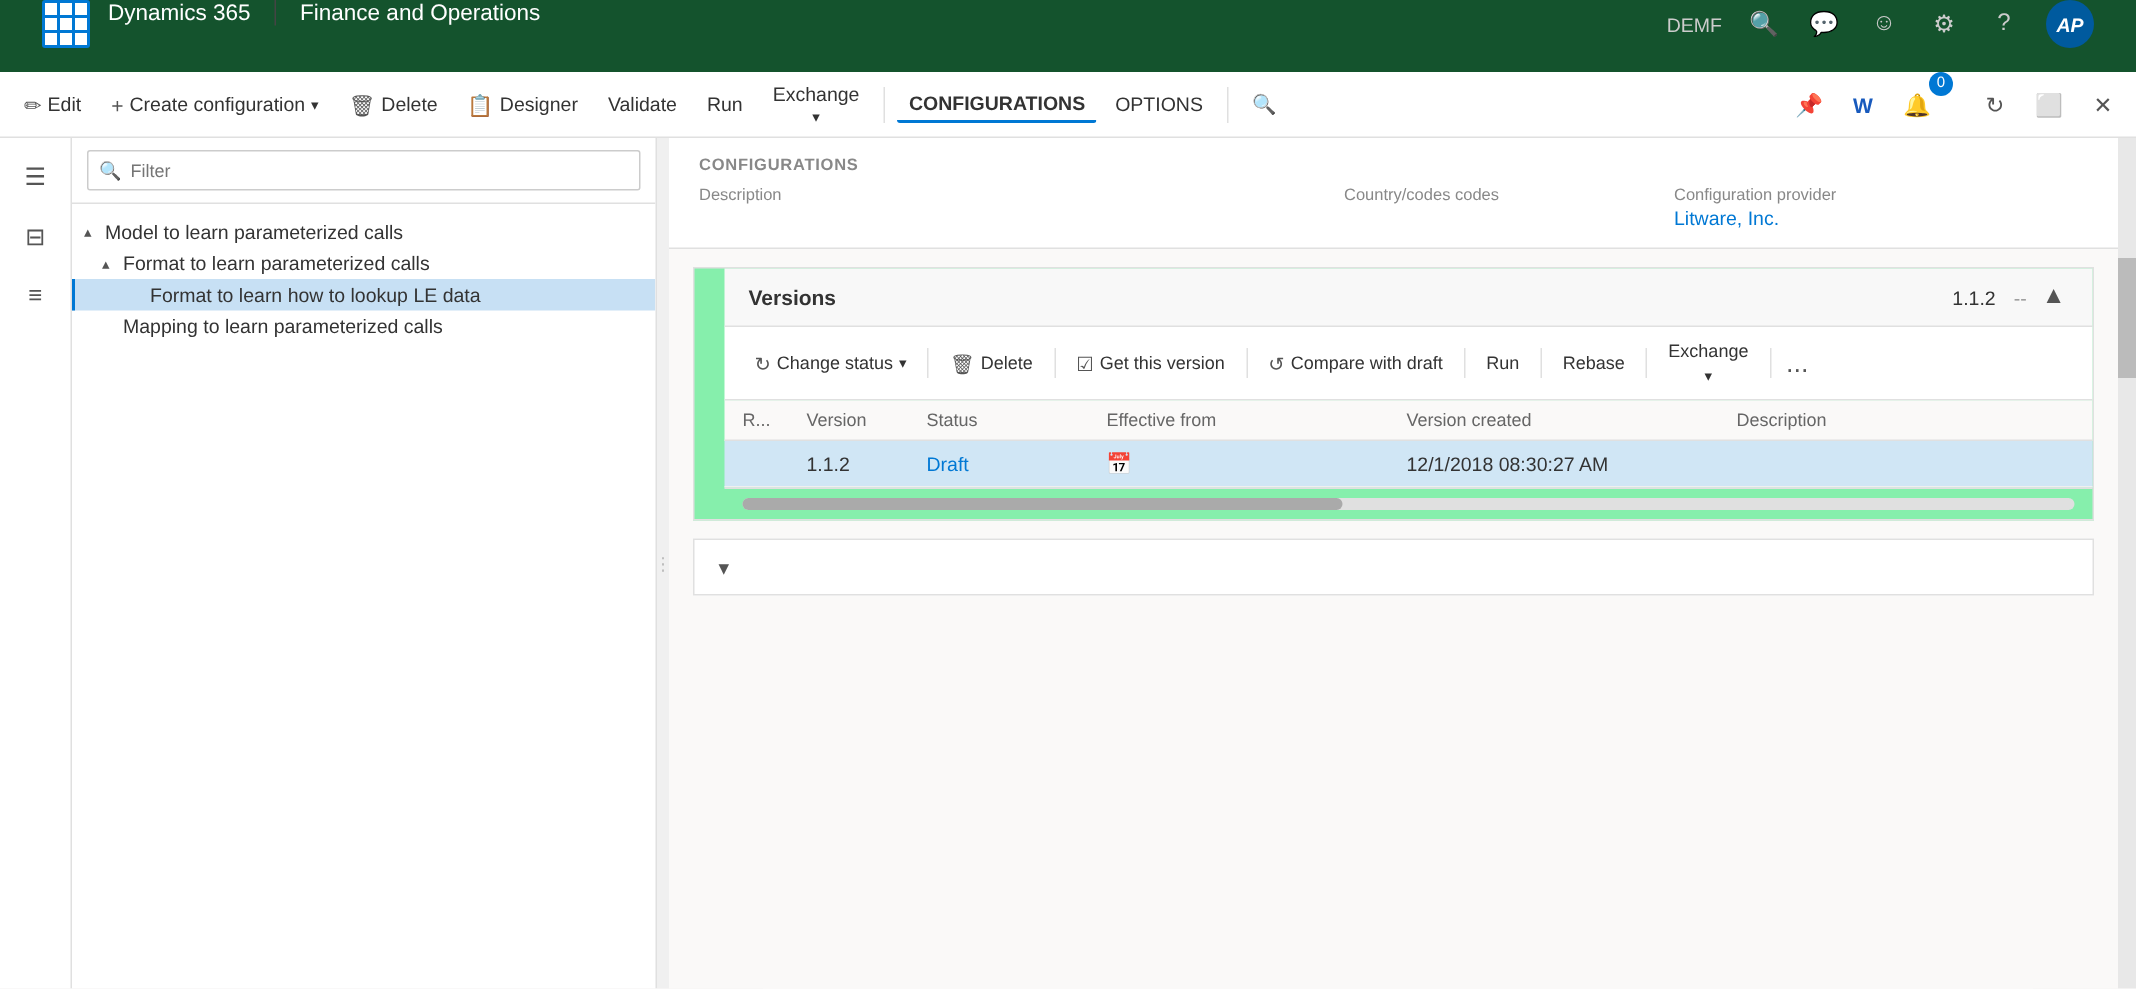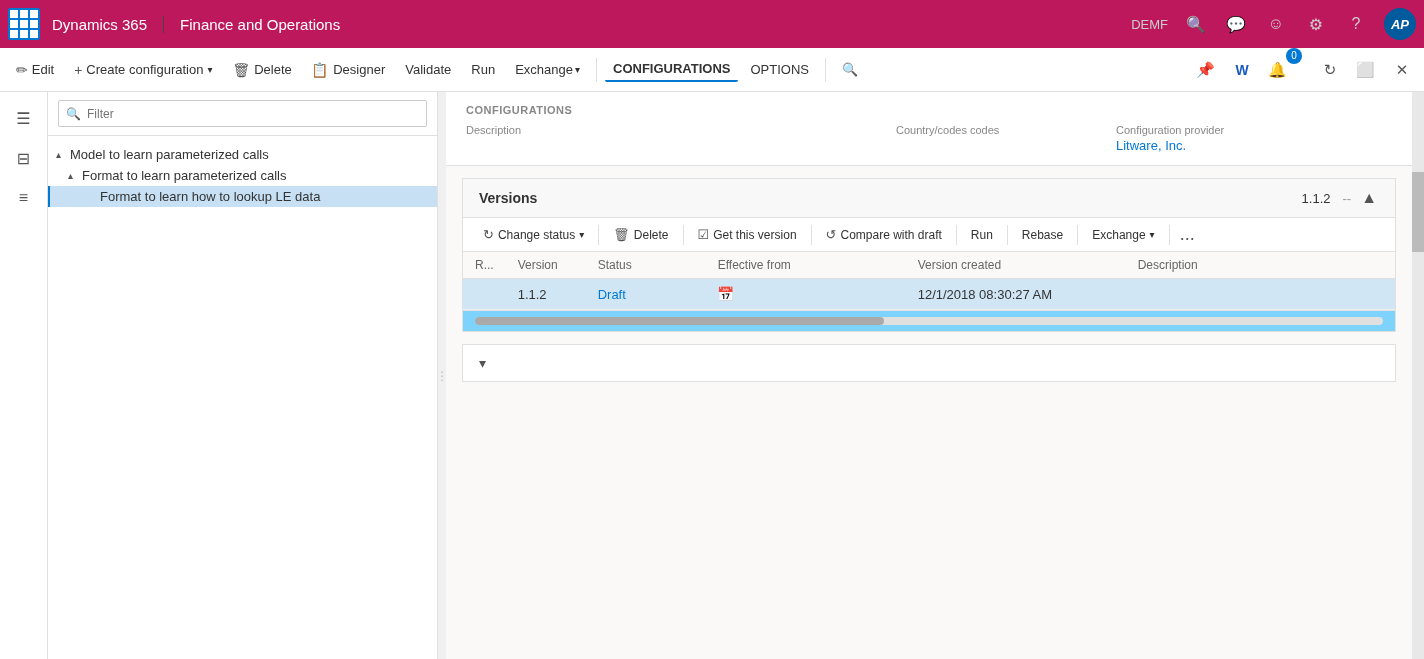--- a/index.html
+++ b/index.html
@@ -1,22 +1,22 @@
 <!DOCTYPE html>
 <html><head>
   <meta charset="utf-8">
   <style>
     * { box-sizing: border-box; margin: 0; padding: 0; }
     body { font-family: 'Segoe UI', Arial, sans-serif; font-size: 13px; background: #f3f3f3; overflow: hidden; }
 
     
     .top-bar {
-      display: flex; align-items: center;
-      background: #be185d; height: 48px;
-      color: white; padding: 0 8px; gap: 0;
+      display: flex; align-items: flex-start;
+      background: #14532d; height: 48px;
+      color: white; padding: 0 28px; gap: 0;
     }
     .top-bar .apps-icon {
       width: 32px; height: 32px; display: flex; align-items: center; justify-content: center;
       background: #0078d4; border-radius: 2px; cursor: pointer; margin-right: 12px; flex-shrink: 0;
     }
     .top-bar .apps-grid {
       display: grid; grid-template-columns: repeat(3,8px); grid-template-rows: repeat(3,8px); gap: 2px;
     }
     .top-bar .apps-grid span { width: 8px; height: 8px; background: white; display: block; }
     .top-bar .brand-dynamics {
@@ -61,21 +61,21 @@
     .toolbar-right-icon {
       width: 28px; height: 28px; display: flex; align-items: center; justify-content: center;
       cursor: pointer; color: #555; font-size: 15px; border-radius: 2px;
     }
     .badge {
       background: #0078d4; color: white; border-radius: 50%;
       width: 16px; height: 16px; font-size: 10px;
       display: flex; align-items: center; justify-content: center;
       position: relative; top: -8px; left: -6px;
     }
-    .exchange-btn { display: flex; align-items: center; gap: 2px; }
+    .exchange-btn { display: flex; align-items: center; gap: 2px; flex-direction: column; }
 
     
     .main-layout {
       display: flex; height: calc(100vh - 92px);
     }
 
     
     .sidebar-icons {
       width: 48px; background: #fff; border-right: 1px solid #e0e0e0;
       display: flex; flex-direction: column; align-items: center;
@@ -143,21 +143,21 @@
     .config-fields {
       display: grid; grid-template-columns: 430px 220px 280px auto; gap: 0;
     }
     .config-field { display: flex; flex-direction: column; gap: 2px; }
     .config-field-label { font-size: 11px; color: #888; }
     .config-field-value { font-size: 13px; color: #333; }
     .config-field-value.blue { color: #0078d4; }
 
     
     .versions-section {
-      margin: 12px 16px; background: #7dd3fc; border: 1px solid #e0e0e0;
+      margin: 12px 16px; background: #86efac; border: 1px solid #e0e0e0; padding-left: 20px;
     }
     .versions-header {
       display: flex; align-items: center;
       padding: 8px 16px; border-bottom: 1px solid #e0e0e0;
       background: #f8f8f8;
     }
     .versions-title {
       font-size: 14px; font-weight: 600; color: #333; flex: 1;
     }
     .versions-version {
@@ -347,20 +347,24 @@
       <div class="tree-item tree-indent-1">
         <span class="toggle">▴</span>
         <span class="label">Format to learn parameterized calls</span>
       </div>
 
       <div class="tree-item tree-indent-2 selected">
         <span class="toggle"> </span>
         <span class="label">Format to learn how to lookup LE data</span>
       </div>
 
+      <div class="tree-item tree-indent-1">
+        <span class="toggle"> </span>
+        <span class="label">Mapping to learn parameterized calls</span>
+      </div>
     </div>
   </div>
 
   <div class="drag-handle"></div>
 
   <div class="content-panel">
 
     <div class="config-section">
       <div class="config-section-title">CONFIGURATIONS</div>
       <div class="config-fields">

